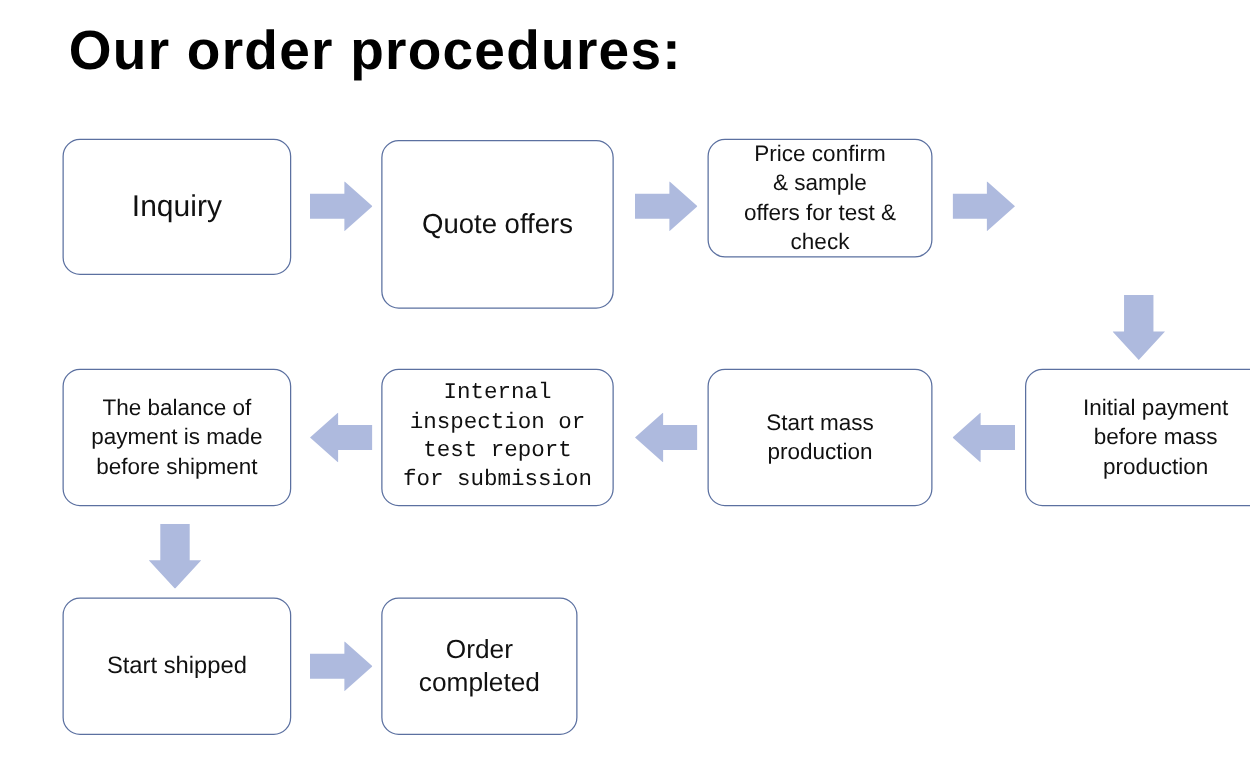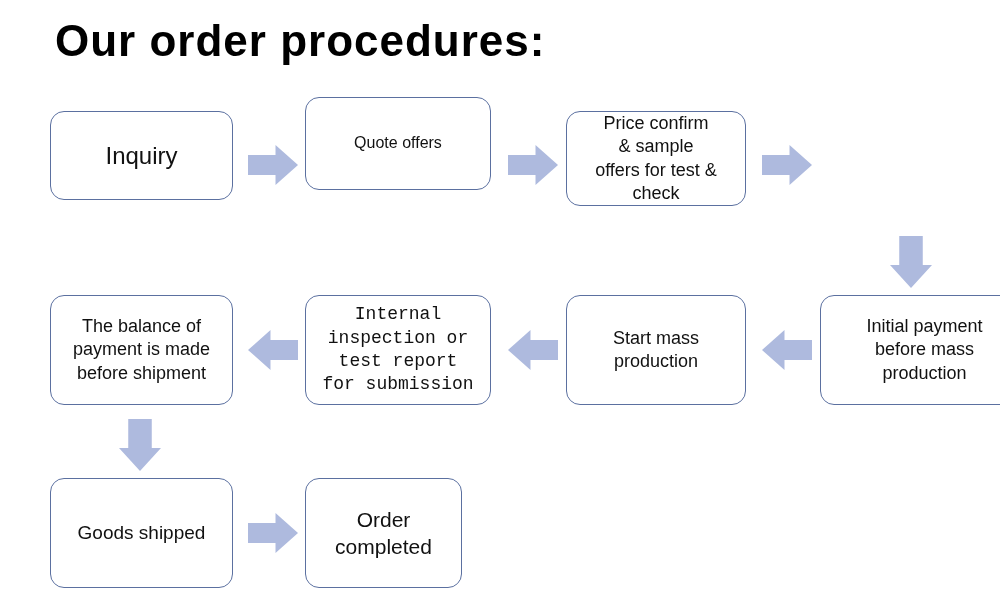--- a/index.html
+++ b/index.html
@@ -33,25 +33,25 @@
   .arrow-left{clip-path:polygon(100% 25%,45% 25%,45% 0,0 50%,45% 100%,45% 75%,100% 75%);}
   .arrow-down{clip-path:polygon(22% 0,78% 0,78% 56%,100% 56%,50% 100%,0 56%,22% 56%);}
 </style>
 </head>
 <body>
 
 <div class="stage">
 
   <div class="title">Our order procedures:</div>
 
-  <div class="box" style="left:20px;top:111px;width:183px;height:89px;font-size:24px;text-align:right;">
+  <div class="box" style="left:20px;top:111px;width:183px;height:109px;font-size:24px;text-align:right;">
     <span>Inquiry</span>
   </div>
   <div class="arrow arrow-right" style="left:218px;top:145px;width:50px;height:40px;"></div>
-  <div class="box" style="left:275px;top:97px;width:186px;height:93px;font-size:16px;">
+  <div class="box" style="left:275px;top:112px;width:186px;height:135px;font-size:22px;">
     <span>Quote offers</span>
   </div>
   <div class="arrow arrow-right" style="left:478px;top:145px;width:50px;height:40px;"></div>
   <div class="box" style="left:536px;top:111px;width:180px;height:95px;font-size:18px;padding:0 28px;">
     <span>Price confirm &amp; sample offers for test &amp; check</span>
   </div>
   <div class="arrow arrow-right" style="left:732px;top:145px;width:50px;height:40px;"></div>
 
   <div class="arrow arrow-down" style="left:860px;top:236px;width:42px;height:52px;"></div>
 
@@ -67,20 +67,20 @@
     <span>Internal inspection or test report for submission</span>
   </div>
   <div class="arrow arrow-left" style="left:218px;top:330px;width:50px;height:40px;"></div>
   <div class="box" style="left:20px;top:295px;width:183px;height:110px;font-size:18px;padding:0 14px;">
     <span>The balance of payment is made before shipment</span>
   </div>
 
   <div class="arrow arrow-down" style="left:89px;top:419px;width:42px;height:52px;"></div>
 
   <div class="box" style="left:20px;top:478px;width:183px;height:110px;font-size:19px;">
-    <span>Goods shipped</span>
+    <span>Start shipped</span>
   </div>
   <div class="arrow arrow-right" style="left:218px;top:513px;width:50px;height:40px;"></div>
   <div class="box" style="left:275px;top:478px;width:157px;height:110px;font-size:21px;">
     <span>Order completed</span>
   </div>
 
 </div>
 
 </body></html>

